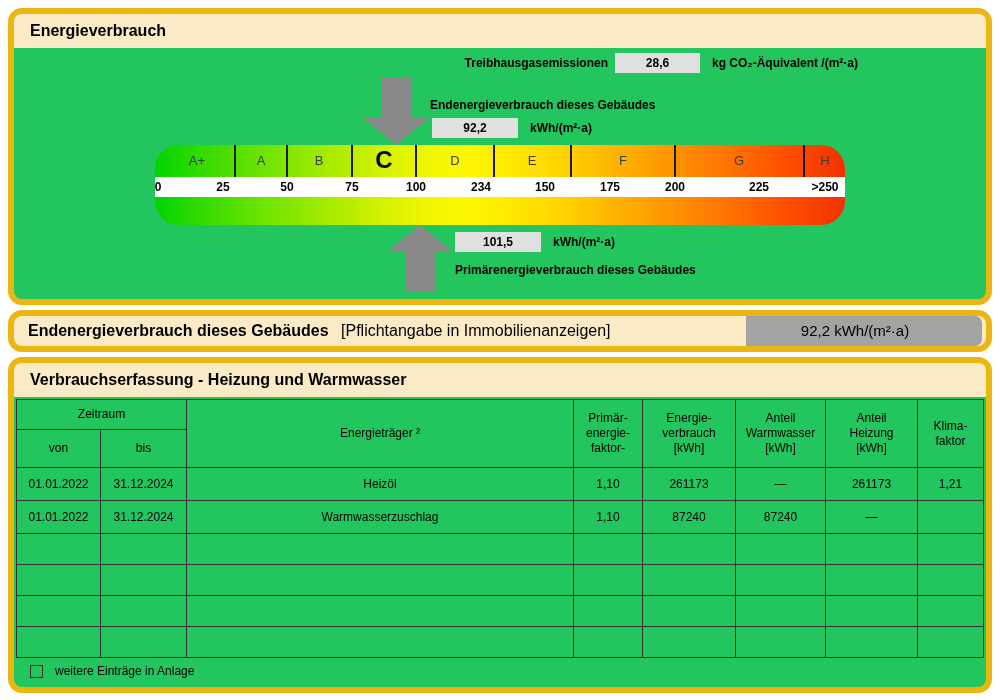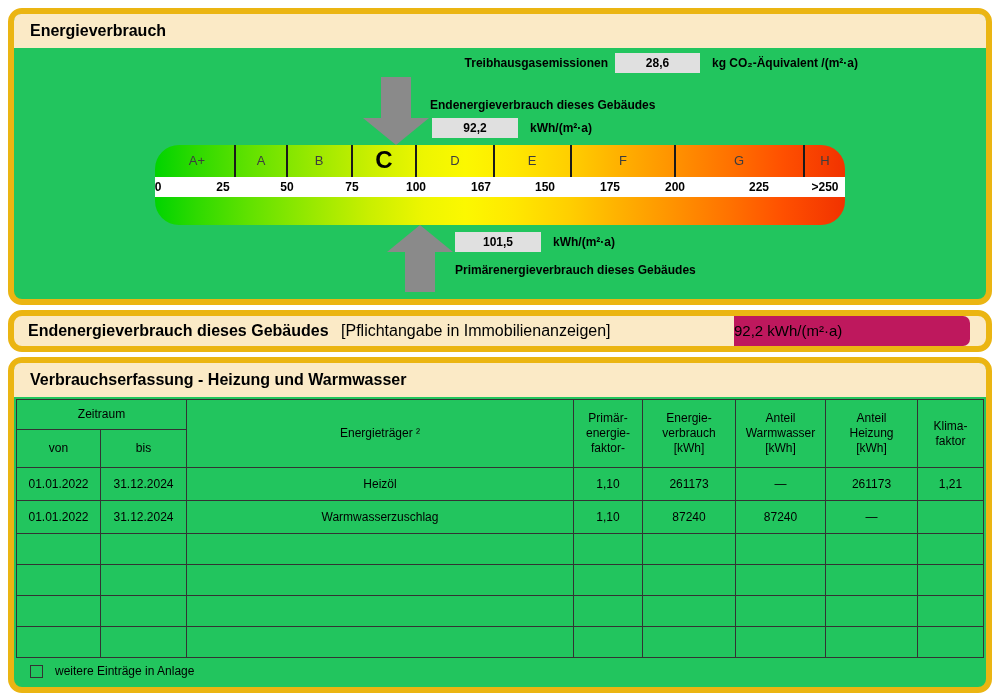--- a/index.html
+++ b/index.html
@@ -65,23 +65,23 @@
   .arrow-head-up {
     position:absolute; width:0; height:0;
     border-left:33px solid transparent; border-right:33px solid transparent;
     border-bottom:27px solid #8a8a8a;
   }
   
   .p2-title { position:absolute; left:14px; top:0; line-height:30px; font-size:16px; white-space:nowrap; }
   .p2-title .bold { font-weight:bold; }
   .p2-title .note { font-weight:normal; margin-left:8px; }
   .p2-valuebox {
-    position:absolute; right:16px; top:0; height:30px; width:236px;
-    background:#be185d; box-sizing:border-box;
-    text-align:left; padding-right:18px; line-height:30px; font-size:15px;
+    position:absolute; right:4px; top:0; height:30px; width:236px;
+    background:#a3a3a3; box-sizing:border-box;
+    text-align:center; padding-right:18px; line-height:30px; font-size:15px;
     border-radius:0 7px 7px 0;
   }
   
   .vtable {
     position:absolute; left:2px; top:36px; width:967px;
     border-collapse:collapse; table-layout:fixed; font-size:12px;
   }
   .vtable th, .vtable td {
     border:1.5px solid #333; padding:0; text-align:center;
     vertical-align:middle; font-weight:normal;
@@ -138,21 +138,21 @@
       <span class="segdiv" style="left:415px;"></span>
       <span class="segdiv" style="left:519px;"></span>
       <span class="segdiv" style="left:648px;"></span>
     </div>
     <div class="strip">
       <span class="tick" style="left:-27px;">0</span>
       <span class="tick" style="left:38px;">25</span>
       <span class="tick" style="left:102px;">50</span>
       <span class="tick" style="left:167px;">75</span>
       <span class="tick" style="left:231px;">100</span>
-      <span class="tick" style="left:296px;">167</span>
+      <span class="tick" style="left:296px;">234</span>
       <span class="tick" style="left:360px;">150</span>
       <span class="tick" style="left:425px;">175</span>
       <span class="tick" style="left:490px;">200</span>
       <span class="tick" style="left:554px;text-align:right;">225</span>
       <span class="tick" style="left:640px;">&gt;250</span>
     </div>
     <div class="band bottom"></div>
   </div>
 
   <div>

